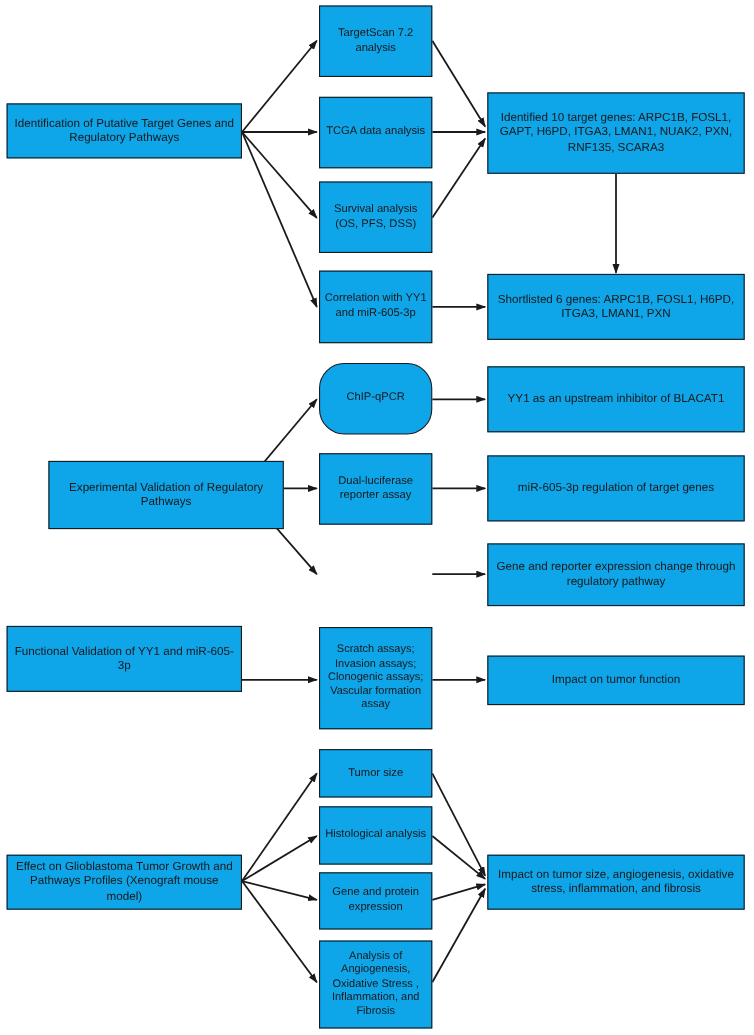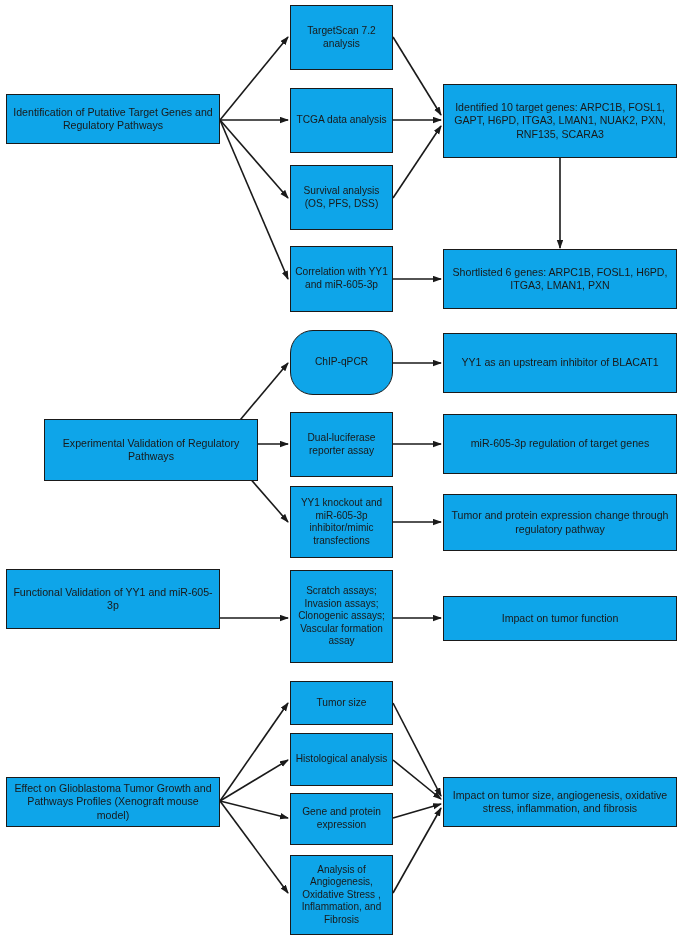--- a/index.html
+++ b/index.html
@@ -127,34 +127,31 @@
   </div>
 
   <div class="node s-md" style="left:290px; top:330px; width:103px; height:65px;border-radius:23px;">
     <span>ChIP-qPCR</span>
   </div>
 
   <div class="node s-md" style="left:290px; top:412px; width:103px; height:65px;">
     <span>Dual-luciferase reporter assay</span>
   </div>
 
-  <div class="node s-sm" style="left:290px; top:486px; width:103px; height:72px;">
-    <span>YY1 knockout and miR-605-3p inhibitor/mimic transfections</span>
-  </div>
 
   <div class="node s-lg" style="left:443px; top:333px; width:234px; height:60px;">
     <span>YY1 as an upstream inhibitor of BLACAT1</span>
   </div>
 
   <div class="node s-lg" style="left:443px; top:414px; width:234px; height:60px;">
     <span>miR-605-3p regulation of target genes</span>
   </div>
 
   <div class="node s-lg" style="left:443px; top:494px; width:234px; height:57px;">
-    <span>Tumor and protein expression change through regulatory pathway</span>
+    <span>Gene and reporter expression change through regulatory pathway</span>
   </div>
 
   <div class="node s-lg" style="left:6px; top:569px; width:214px; height:60px;">
     <span>Functional Validation of YY1 and miR-605-3p</span>
   </div>
 
   <div class="node s-sm" style="left:290px; top:570px; width:103px; height:93px;">
     <span>Scratch assays; Invasion assays; Clonogenic assays; Vascular formation assay</span>
   </div>
 

